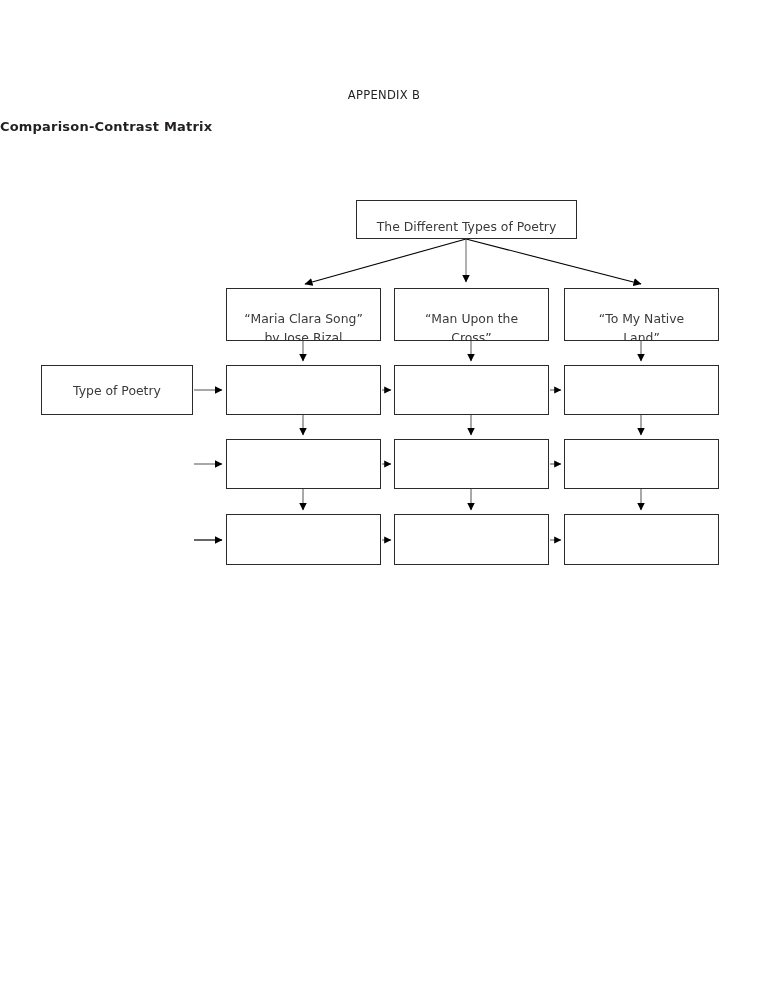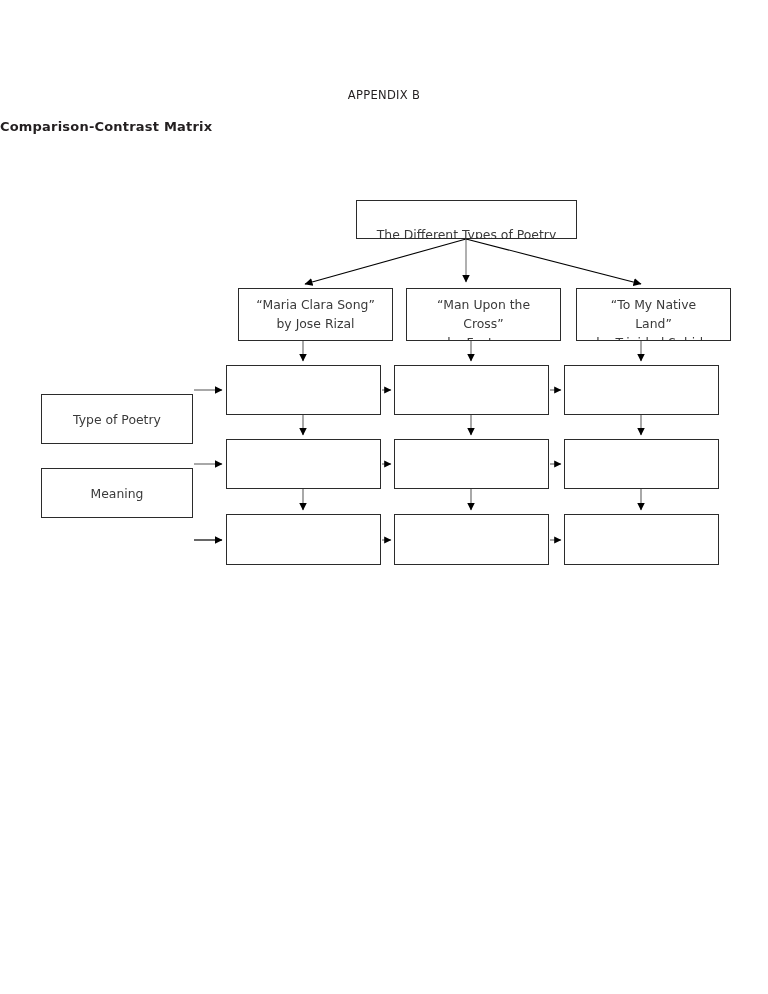--- a/index.html
+++ b/index.html
@@ -57,38 +57,36 @@
     font-size: 12.4px;
     line-height: 19px;
     color: #3a3a3a;
     white-space: pre-line;
   }
   .root-box {
     left: 356px;
     top: 200px;
     width: 221px;
     height: 39px;
-    padding-top: 24px;
+    padding-top: 16px;
   }
   .header-box {
     top: 288px;
     height: 53px;
-    padding-top: 6px;
-    margin-left: 12px;
+    padding-top: 20px;
   }
   .hb-0 { left: 226px; width: 155px; }
   .hb-1 { left: 394px; width: 155px; }
   .hb-2 { left: 564px; width: 155px; }
   .rowlabel-box {
     left: 41px;
     width: 152px;
     display: flex;
     align-items: center;
     justify-content: center;
-    margin-top: 29px;
   }
   .rl-0 { top: 365px; height: 50px; }
   .rl-1 { top: 439px; height: 50px; }
   .rl-2 { top: 514px; height: 51px; }
   .cell-box { height: 50px; }
   .cell-c0 { left: 226px; width: 155px; }
   .cell-c1 { left: 394px; width: 155px; }
   .cell-c2 { left: 564px; width: 155px; }
   .cell-r0 { top: 365px; }
   .cell-r1 { top: 439px; }
@@ -170,23 +168,20 @@
   </div>
   <div class="box header-box hb-2">
     <span class="box-text">“To My Native
 Land”
 by Trinidad Subido</span>
   </div>
 
   <div class="box rowlabel-box rl-0">
     <span class="box-text">Type of Poetry</span>
   </div>
-  <div class="box rowlabel-box rl-1">
-    <span class="box-text">Meaning</span>
-  </div>
 
   <div class="box cell-box cell-c0 cell-r0">
     <span class="box-text"></span>
   </div>
   <div class="box cell-box cell-c1 cell-r0">
     <span class="box-text"></span>
   </div>
   <div class="box cell-box cell-c2 cell-r0">
     <span class="box-text"></span>
   </div>

